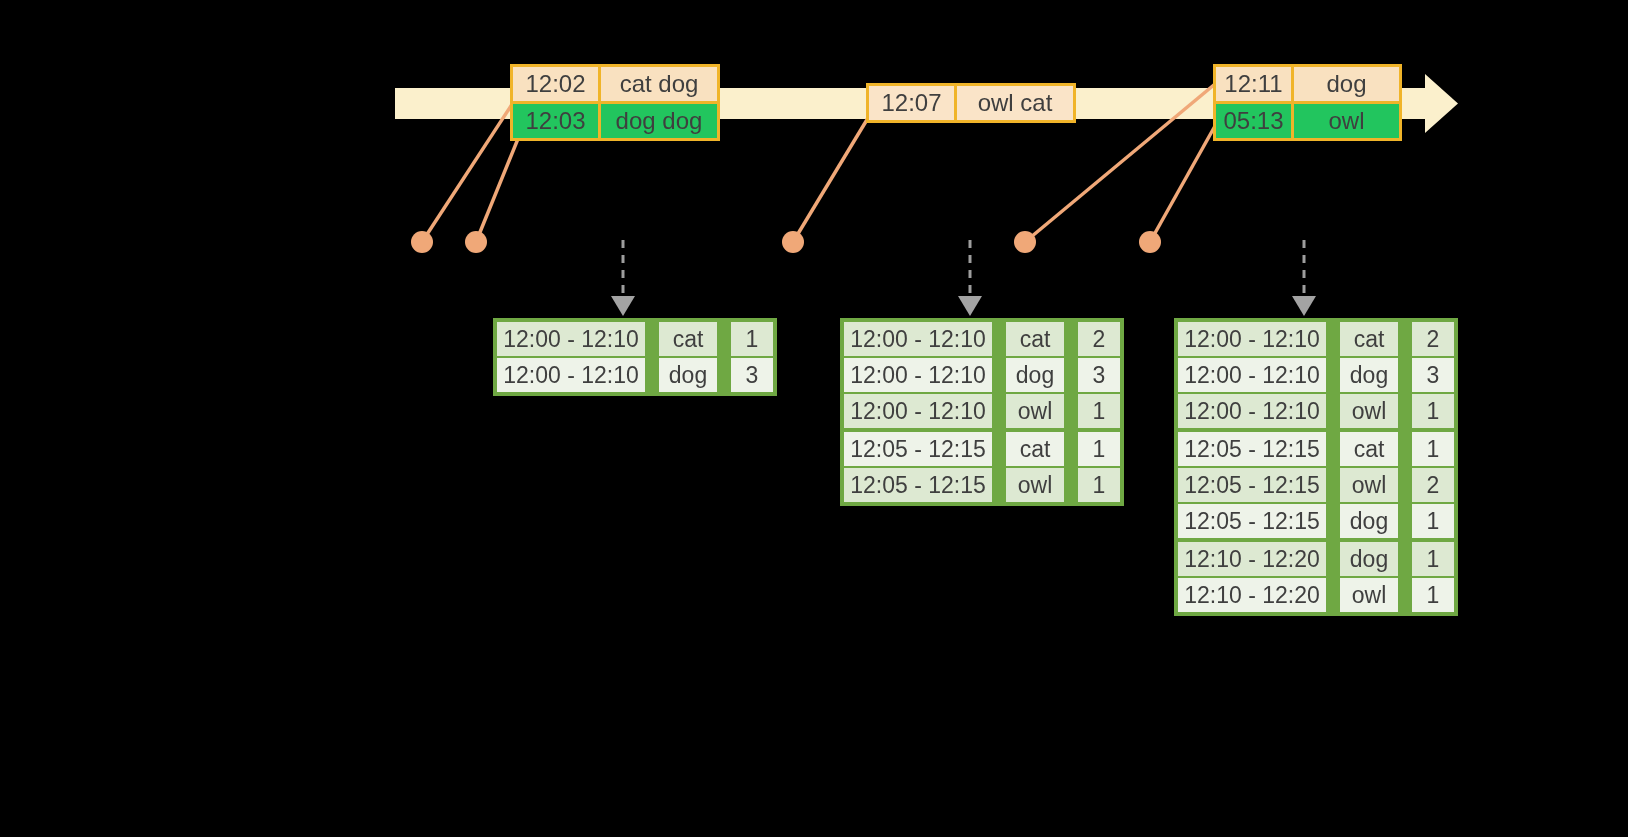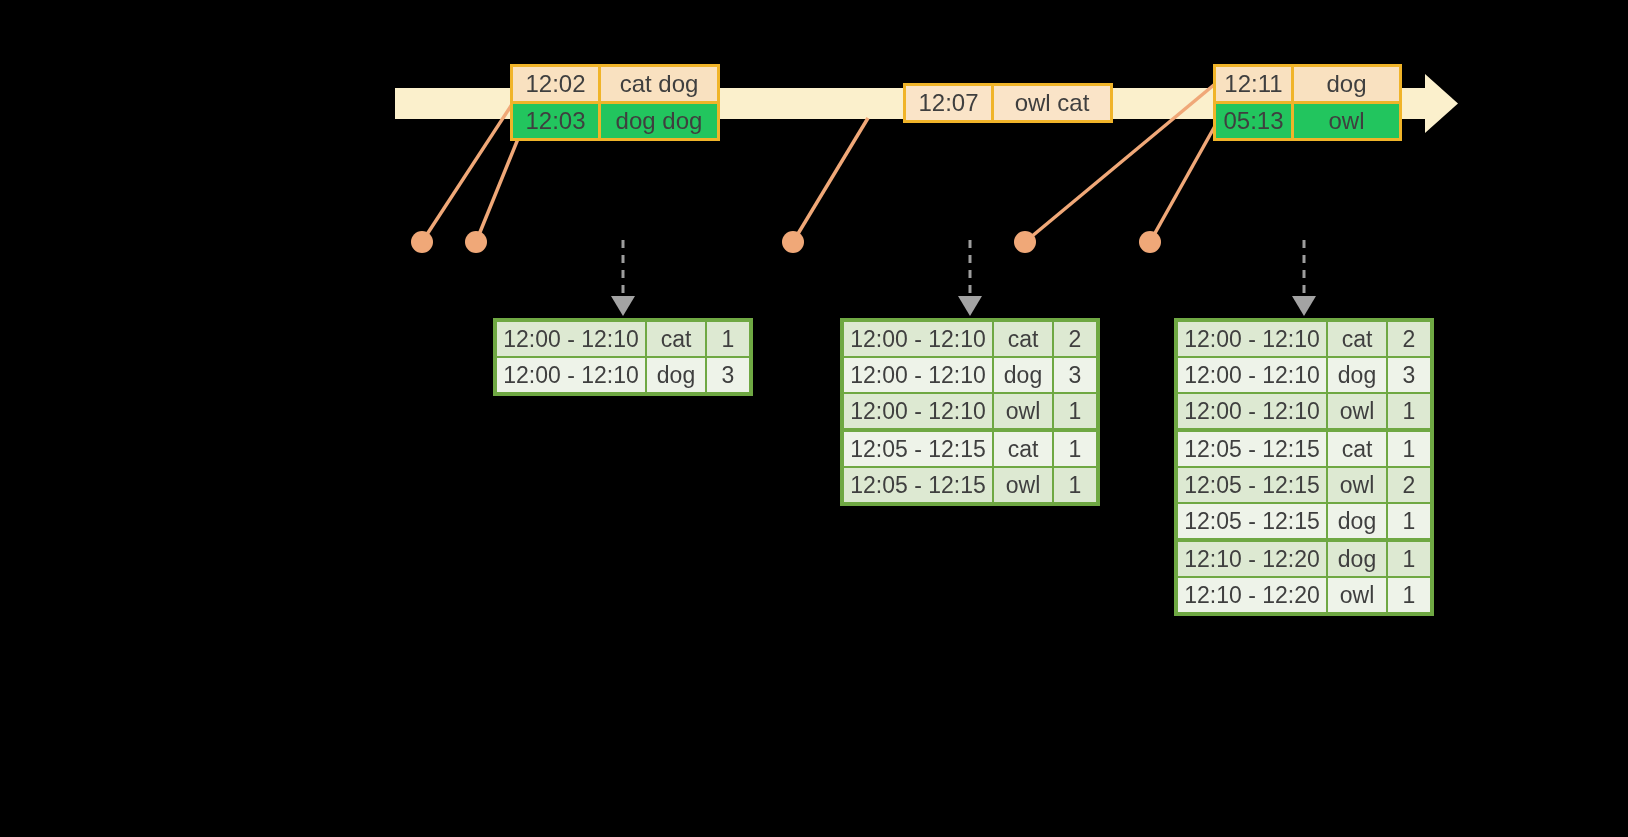--- a/index.html
+++ b/index.html
@@ -18,21 +18,21 @@
   .etable .row { display:grid; gap:3px; }
   #etable0 .row, #etable1 .row { grid-template-columns:85px 116px; }
   #etable2 .row { grid-template-columns:75px 105px; }
   .etable .cell { height:34px; display:flex; align-items:center; justify-content:center; font-size:24px; }
   .etable .row.ra .cell { background:#F9E1C0; }
   .etable .row.rb .cell { background:#22c55e; }
   #etable1 .row.ra .cell { background:#FAE4C8; }
 
   
   .rtable { position:absolute; background:#6FA843; padding:4px; display:flex; flex-direction:column; gap:2px; z-index:3; }
-  .rtable .row { display:grid; grid-template-columns:148px 58px 42px; gap:2px; }
+  .rtable .row { display:grid; grid-template-columns:148px 58px 42px; gap:14px; }
   .rtable .row.group-start { margin-top:2px; }
   .rtable .cell { height:34px; display:flex; align-items:center; justify-content:center; font-size:23px; }
   .rtable .row.ra .cell { background:#DDE9D2; }
   .rtable .row.rb .cell { background:#EEF3E9; }
 
   svg { position:absolute; left:0; top:0; z-index:2; }
 </style>
 </head>
 <body>
 
@@ -69,21 +69,21 @@
   <div class="etable" id="etable0" style="left:510px; top:64px;">
       <div class="row ra">
         <div class="cell">12:02</div>
         <div class="cell">cat dog</div>
       </div>
       <div class="row rb">
         <div class="cell">12:03</div>
         <div class="cell">dog dog</div>
       </div>
     </div>
-  <div class="etable" id="etable1" style="left:866px; top:83px;margin-left:37px;">
+  <div class="etable" id="etable1" style="left:866px; top:83px;">
       <div class="row ra">
         <div class="cell">12:07</div>
         <div class="cell">owl cat</div>
       </div>
     </div>
   <div class="etable" id="etable2" style="left:1213px; top:64px;">
       <div class="row ra">
         <div class="cell">12:11</div>
         <div class="cell">dog</div>
       </div>

